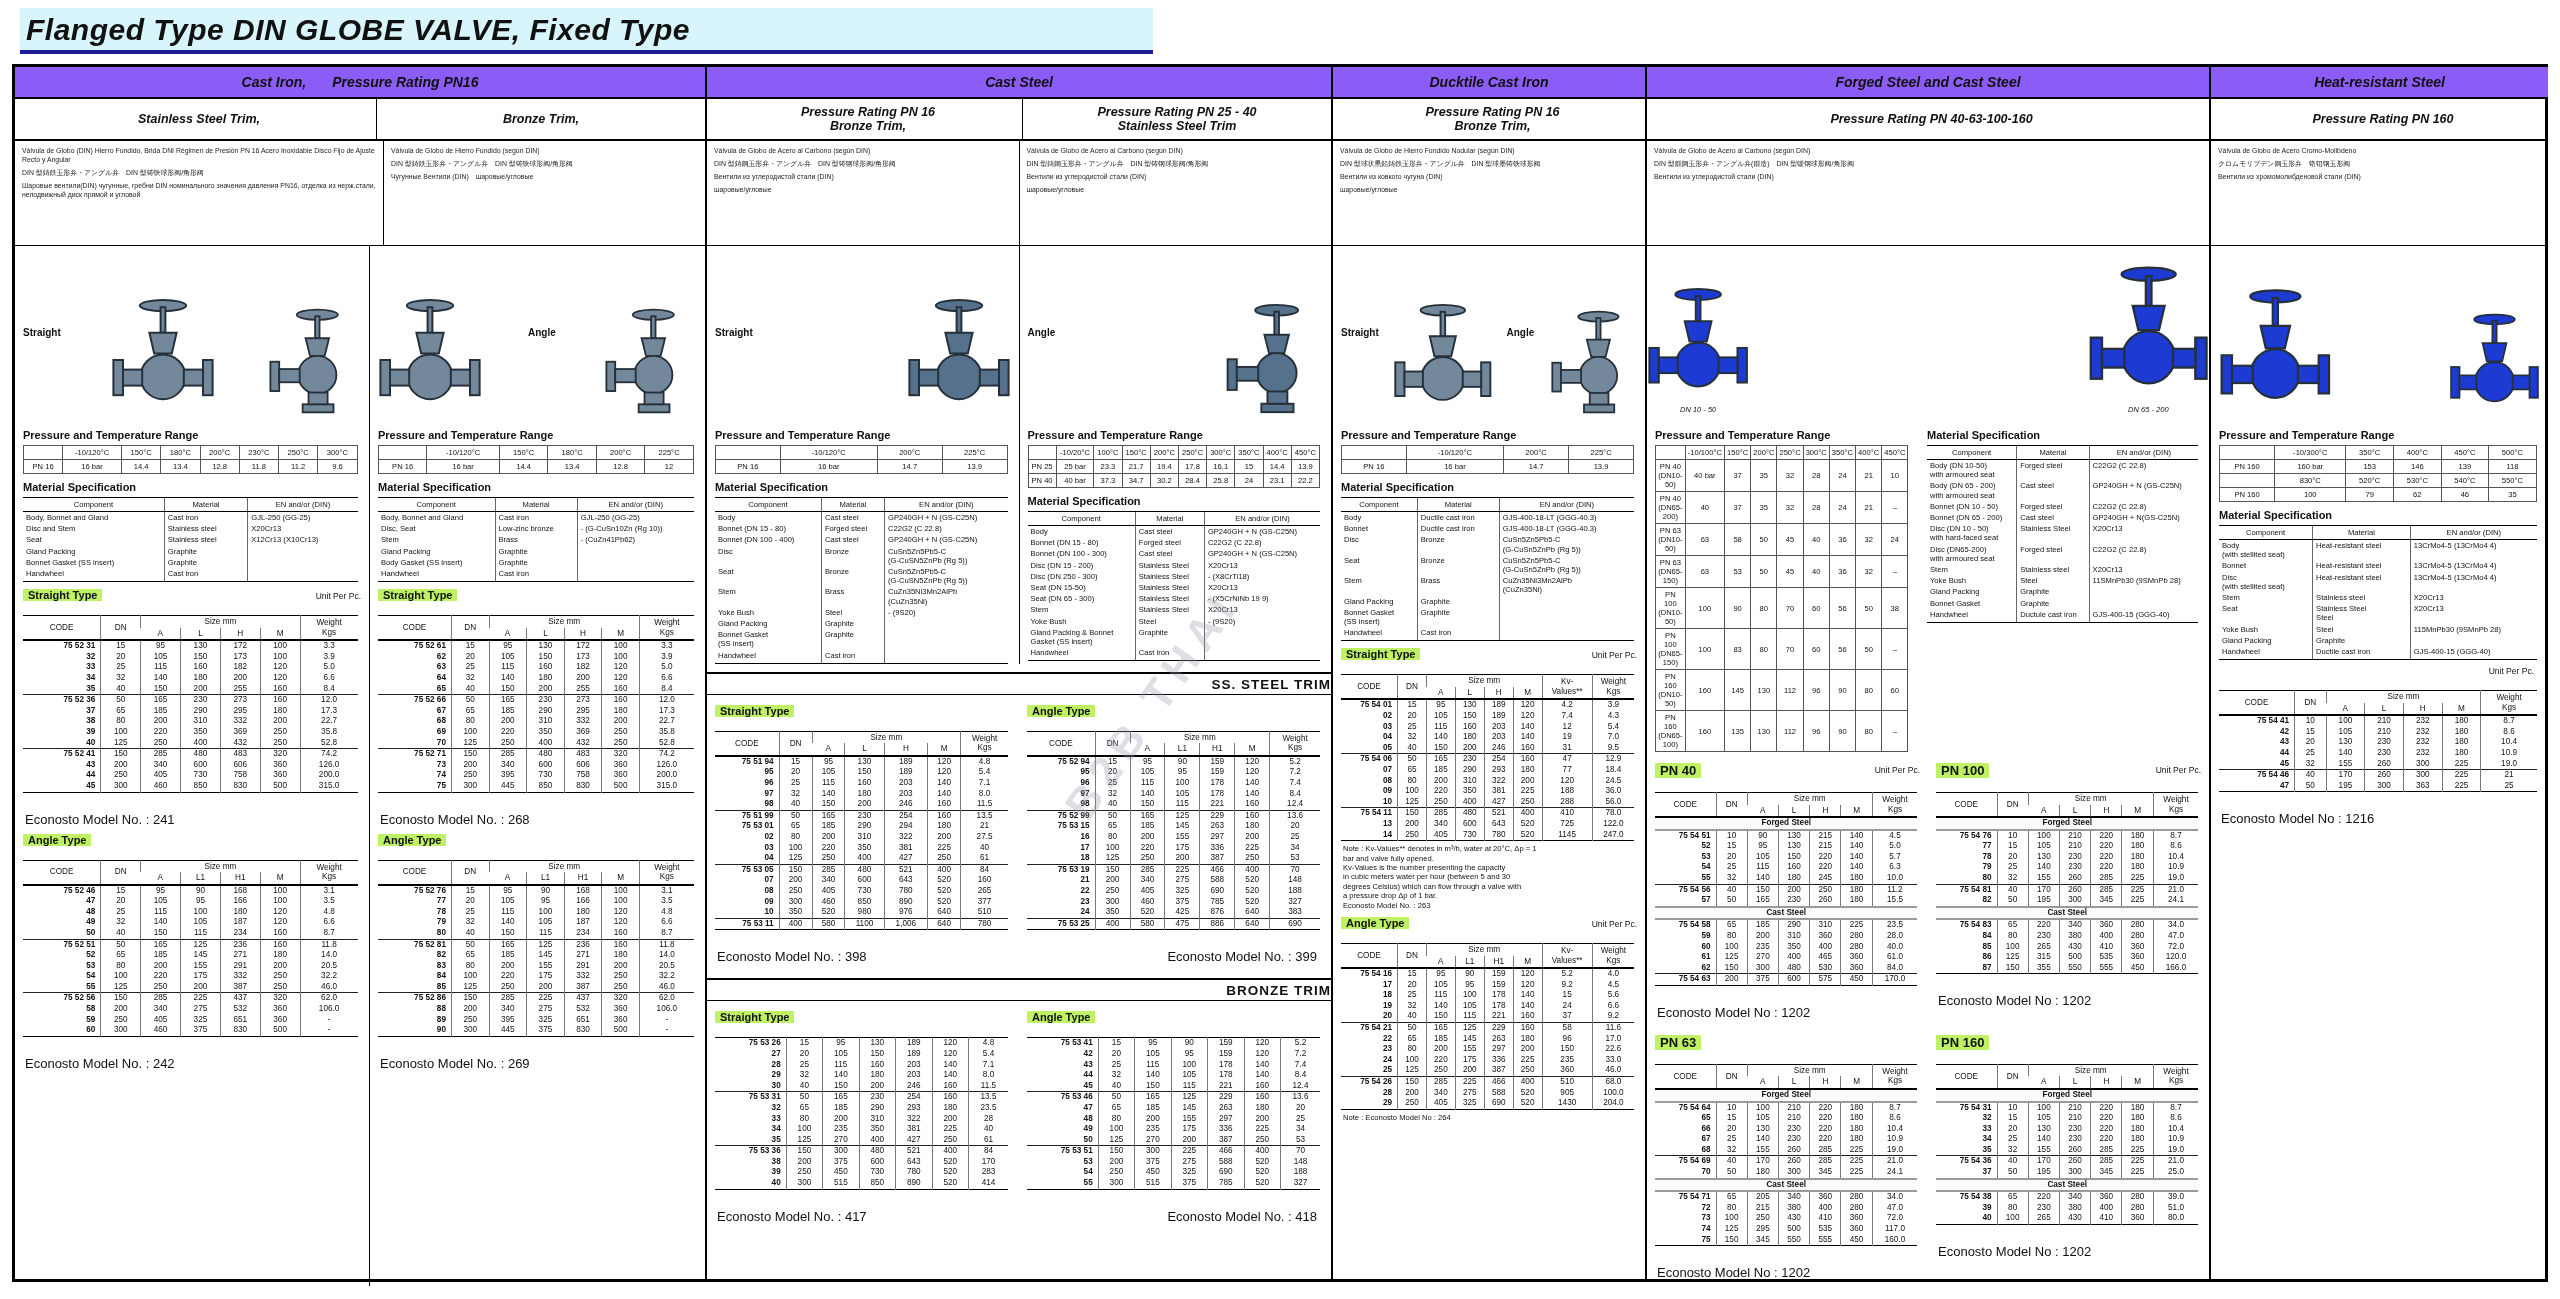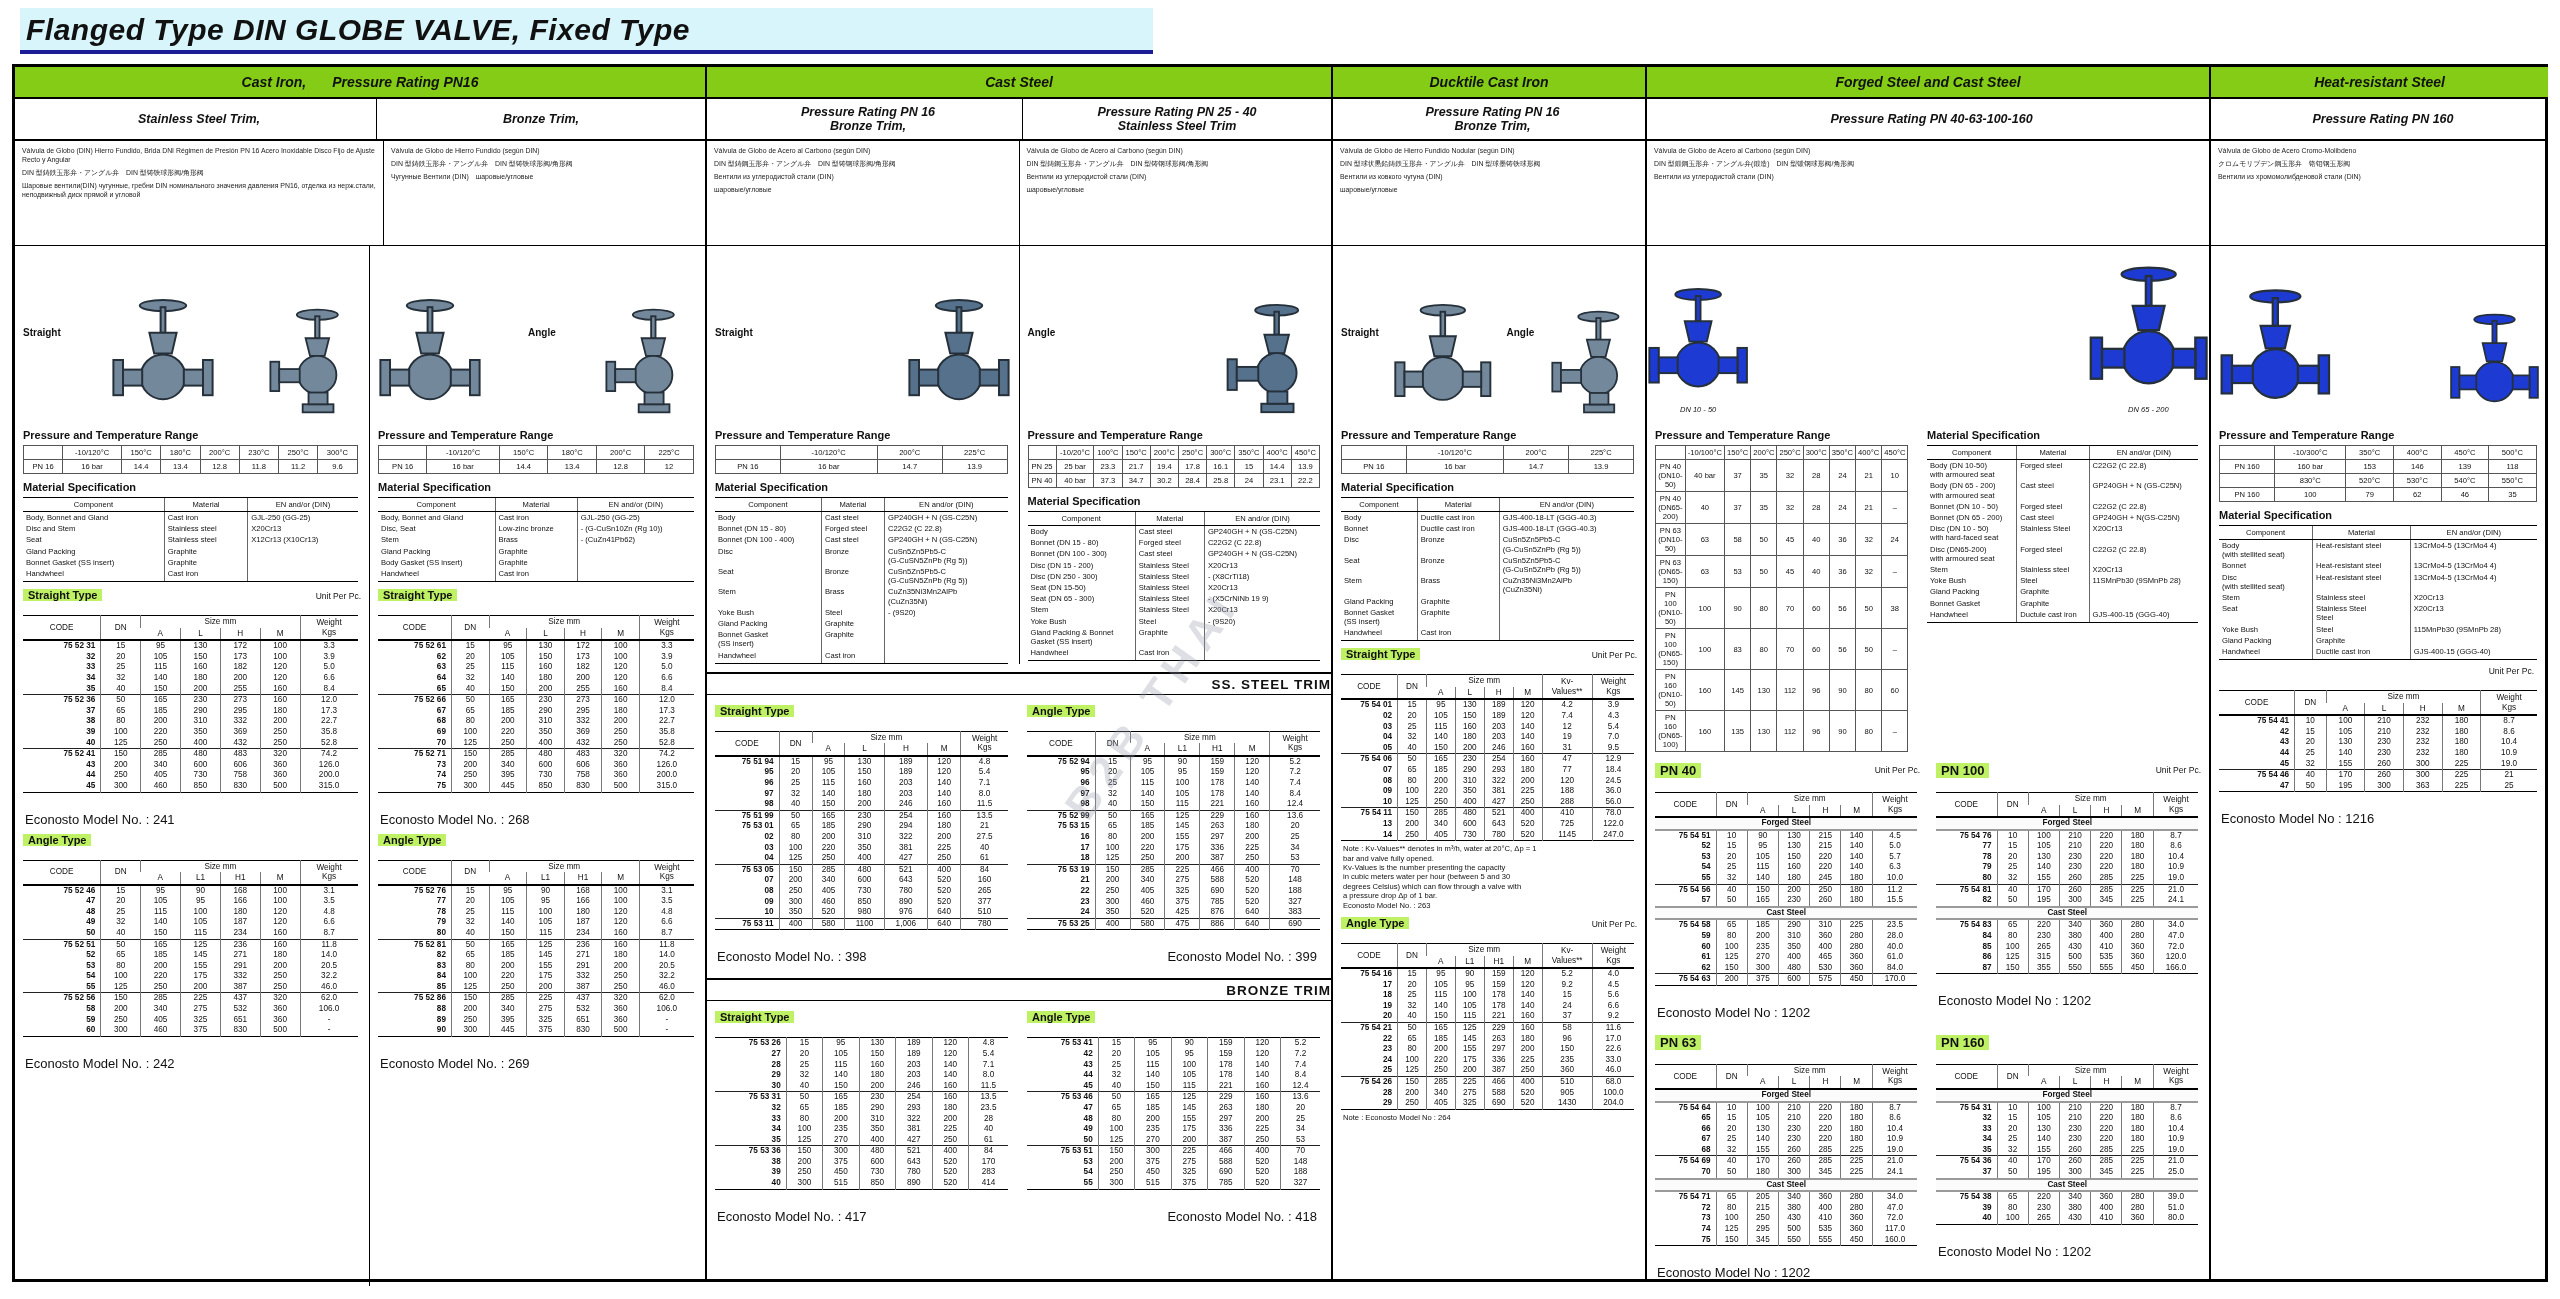--- a/index.html
+++ b/index.html
@@ -6,21 +6,21 @@
   body{width:2560px;height:1299px;position:relative;font-family:"Liberation Sans",sans-serif;color:#111;overflow:hidden;}
   .title{position:absolute;left:20px;top:8px;width:1115px;background:#d7f5fa;border-bottom:4px solid #1c1c96;
          font-style:italic;font-weight:bold;font-size:30px;padding:5px 12px 3px 6px;letter-spacing:.5px;}
   .grid{position:absolute;left:12px;top:64px;width:2536px;height:1218px;border:3px solid #000;box-sizing:border-box;}
   .col{position:absolute;top:0;bottom:0;box-sizing:border-box;}
   .c1{left:0;width:690px;}
   .c2{left:690px;width:626px;border-left:2px solid #000;}
   .c3{left:1316px;width:314px;border-left:2px solid #000;}
   .c4{left:1630px;width:564px;border-left:2px solid #000;}
   .c5{left:2194px;width:339px;border-left:2px solid #000;}
-  .sec-head{height:30px;background:#84cc16;border-bottom:2px solid #000;display:flex;align-items:center;justify-content:center;
+  .sec-head{height:30px;background:#8b5cf6;border-bottom:2px solid #000;display:flex;align-items:center;justify-content:center;
             gap:26px;font-style:italic;font-weight:bold;font-size:14px;}
   .trims{display:flex;height:40px;border-bottom:2px solid #000;padding-left:7px;}
   .trims .cell{flex:1;display:flex;align-items:center;justify-content:center;font-style:italic;font-weight:bold;
                font-size:12.5px;text-align:center;white-space:pre-line;line-height:14px;}
   .descs{display:flex;height:104px;border-bottom:1.5px solid #000;}
   .descs .cell{flex:1;padding:5px 7px;font-size:6.9px;line-height:9px;color:#222;}
   .descs .cell div{margin-bottom:4px;}
   .bodyrow{display:flex;align-items:stretch;}
   .bodyrow .cell{flex:1;padding:2px 8px 0 8px;box-sizing:border-box;min-width:0;}
   .c1 .trims .cell:first-child,.c1 .descs .cell:first-child,.c1 .bodyrow .cell:first-child{flex:0 0 354px;}

